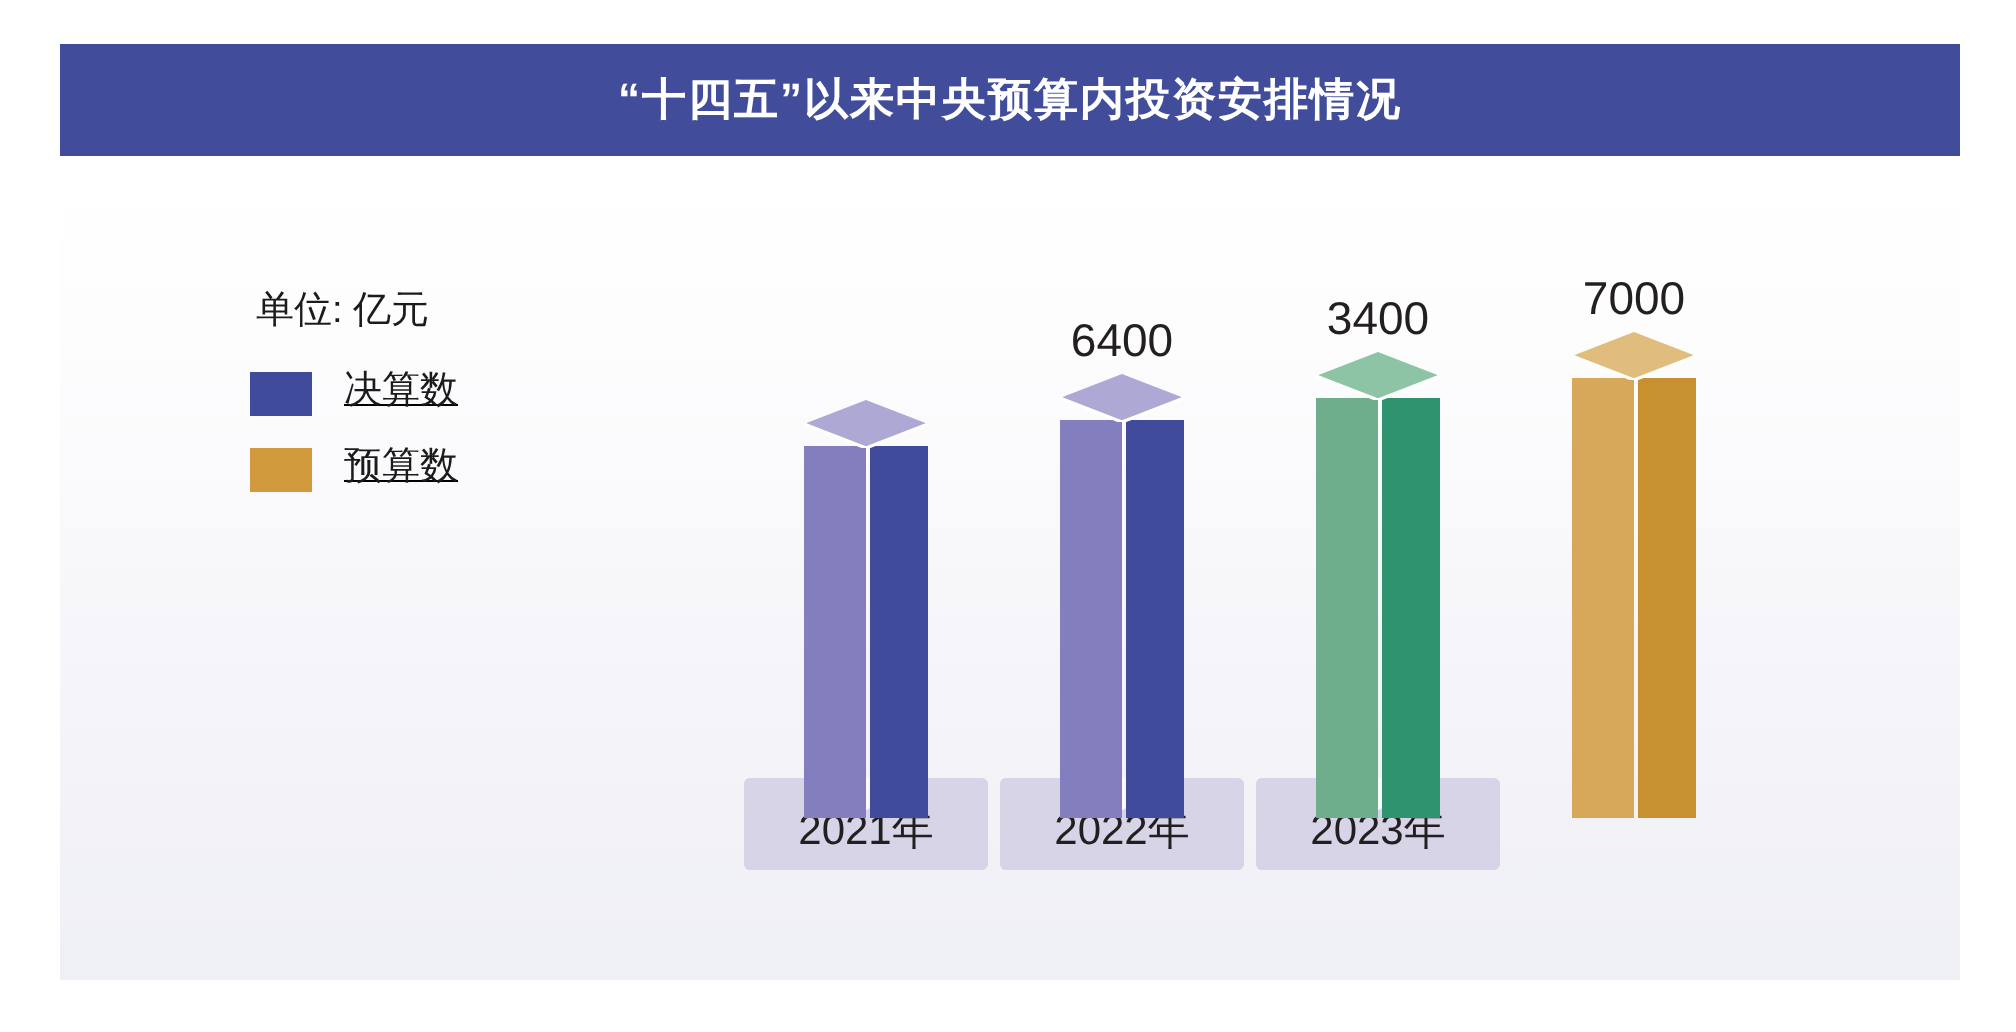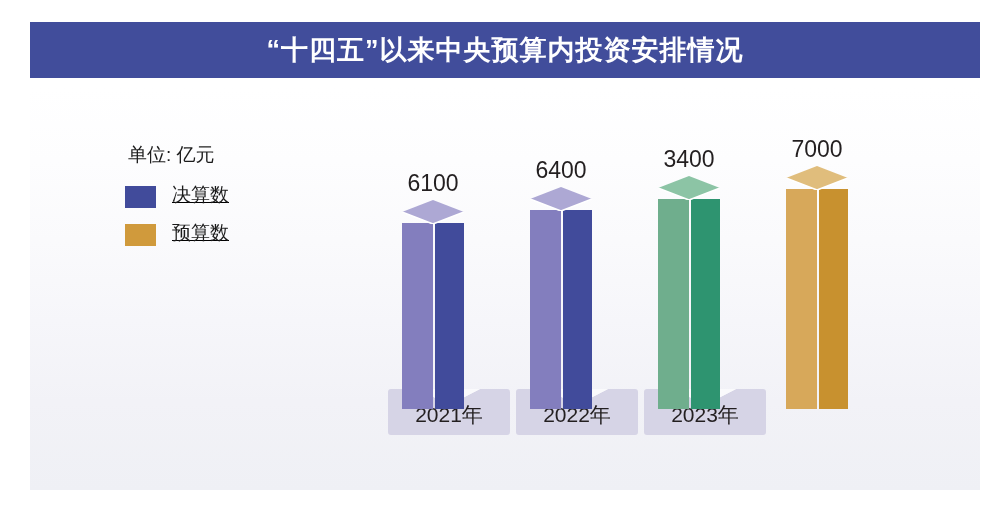--- a/index.html
+++ b/index.html
@@ -15,21 +15,21 @@
   
   .title-bar{
     position:absolute;
     left:30px;top:22px;
     width:950px;height:56px;
     background:#414d9b;
     display:flex;align-items:center;justify-content:center;
   }
   .title-text{
     color:#ffffff;
-    font-size:27px;
+    font-size:22px;
     font-weight:bold;
     letter-spacing:1px;
     line-height:1;
     white-space:nowrap;
   }
 
   
   .canvas{
     position:absolute;
     left:30px;top:88px;
@@ -107,21 +107,20 @@
   }
 
   
   .plaque{
     position:absolute;
     bottom:0;
     left:0;
     width:122px;height:46px;
     background:#d6d4e6;
     border-radius:3px;
-    margin-left:16px;
   }
   .plaque-notch{
     position:absolute;
     top:0;left:0;
     width:122px;height:22px;
   }
   .cat-label{
     position:absolute;
     bottom:6px;left:0;
     width:122px;
@@ -170,21 +169,20 @@
           <div class="column" style="left: 30px; bottom: 81px; width: 62px; height: 186px;">
             <div class="col-left" style="background: rgb(131, 126, 190);"></div>
             <div class="col-right" style="background: rgb(65, 75, 155);"></div>
           </div>
           <div class="col-top" style="left: 30px; bottom: 266px;">
             <svg class="iso" viewBox="0 0 62 24" preserveAspectRatio="none">
               <polygon points="31,0 62,12 31,24 0,12" fill="#ada8d4"></polygon>
               <polyline points="0,12 31,24 62,12" fill="none" stroke="#ffffff" stroke-width="1.6"></polyline>
             </svg>
           </div>
-          <div class="value-label" style="bottom: 293px;">6100</div>
         </div>
         <div class="bar-group" style="left: 470px; height: 402px;">
           <div class="plaque" style="bottom: 55px;">
             <div class="plaque-notch"><svg width="122" height="22" viewBox="0 0 122 22" preserveAspectRatio="none">
                 <polygon points="0,0 30,0 61,16 92,0 122,0 122,-2 0,-2" fill="#fafafc"></polygon>
                 <polygon points="30,0 61,16 92,0 122,0 122,0 30,0" fill="none"></polygon>
                 <path d="M0,0 L30,0 L61,16 L92,0 L122,0 L122,0 L0,0 Z" fill="#fafafc"></path>
               </svg></div>
             <div class="cat-label">2022年</div>
           </div>

